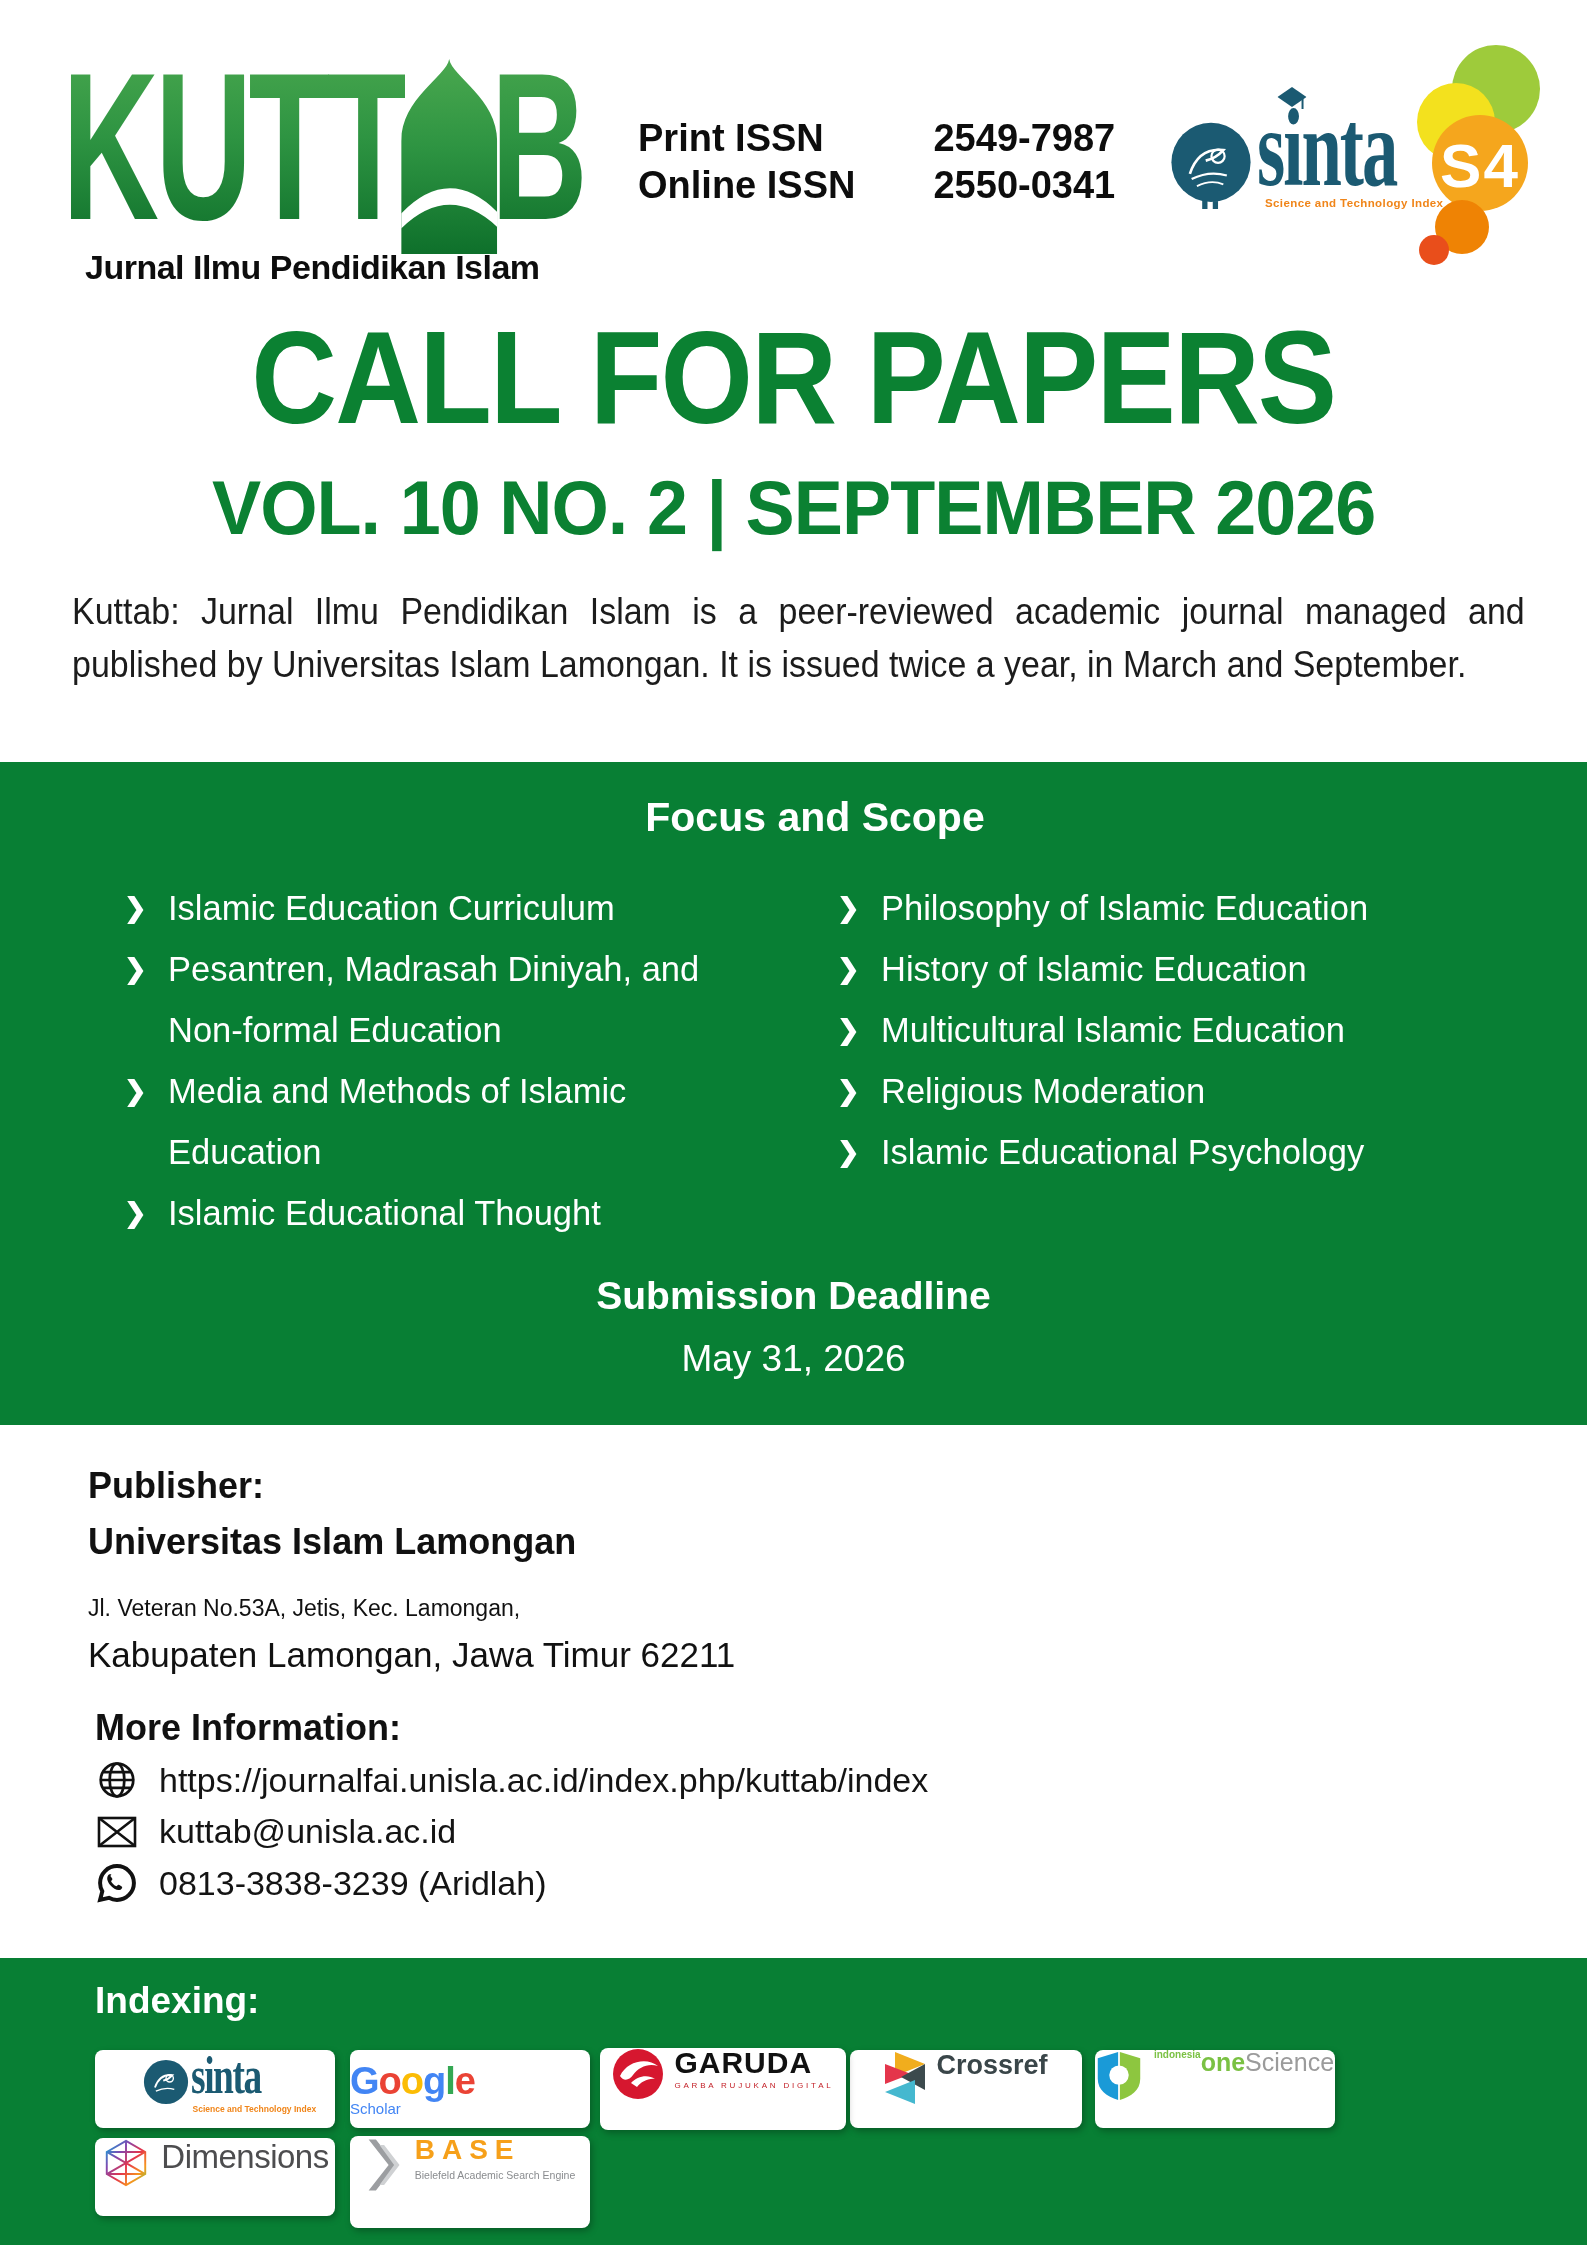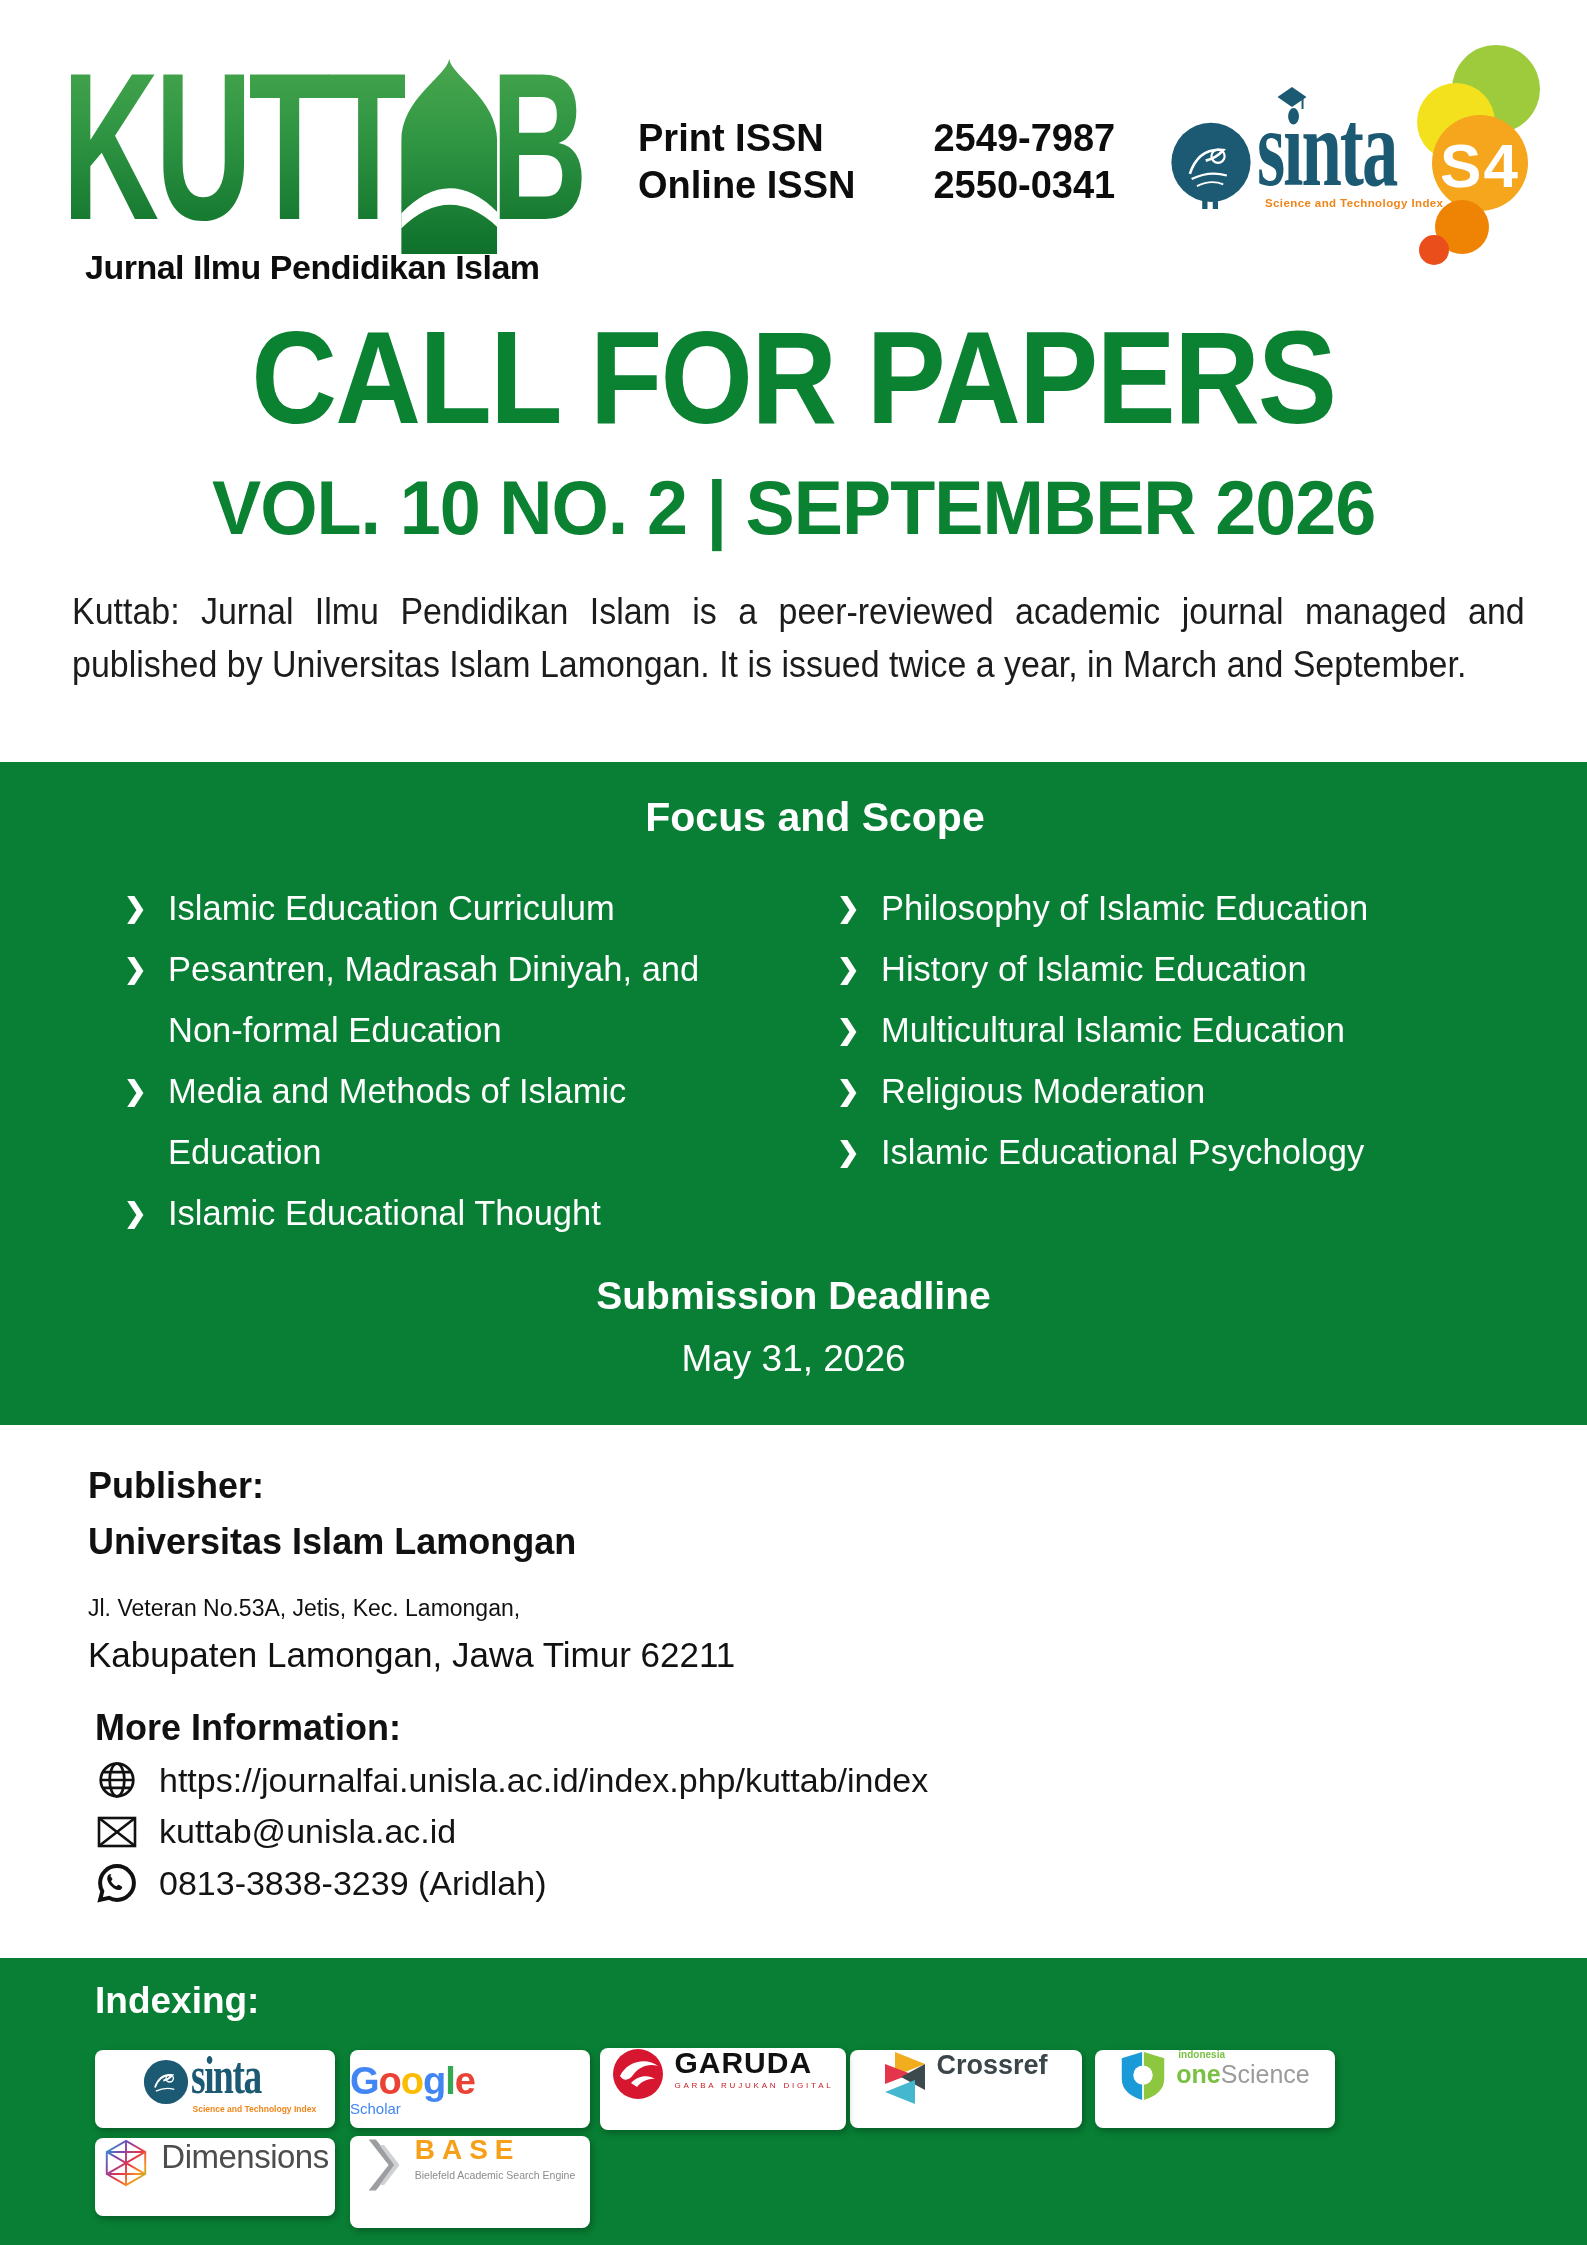--- a/index.html
+++ b/index.html
@@ -101,21 +101,21 @@
 
   
   .garuda-txt{display:flex;flex-direction:column;line-height:1;}
   .garuda-name{font-size:30px;font-weight:800;color:#111;letter-spacing:1px;}
   .garuda-sub{font-size:8px;color:#c32027;letter-spacing:2.8px;margin-top:4px;}
 
   
   .crossref-name{font-size:27px;font-weight:700;color:#3a4649;}
 
   
-  .os-txt{display:flex;flex-direction:column;line-height:1;}
+  .os-txt{display:flex;flex-direction:row;line-height:1;}
   .os-top{font-size:10px;color:#7ac143;font-weight:700;margin-bottom:2px;margin-left:2px;}
   .os-main{font-size:25px;}
   .os-one{color:#7ac143;font-weight:700;}
   .os-search{color:#9b9b9b;}
 
   
   .dim-name{font-size:33px;color:#4d4d4f;letter-spacing:-0.5px;}
 
   
   .base-txt{display:flex;flex-direction:column;line-height:1;}

